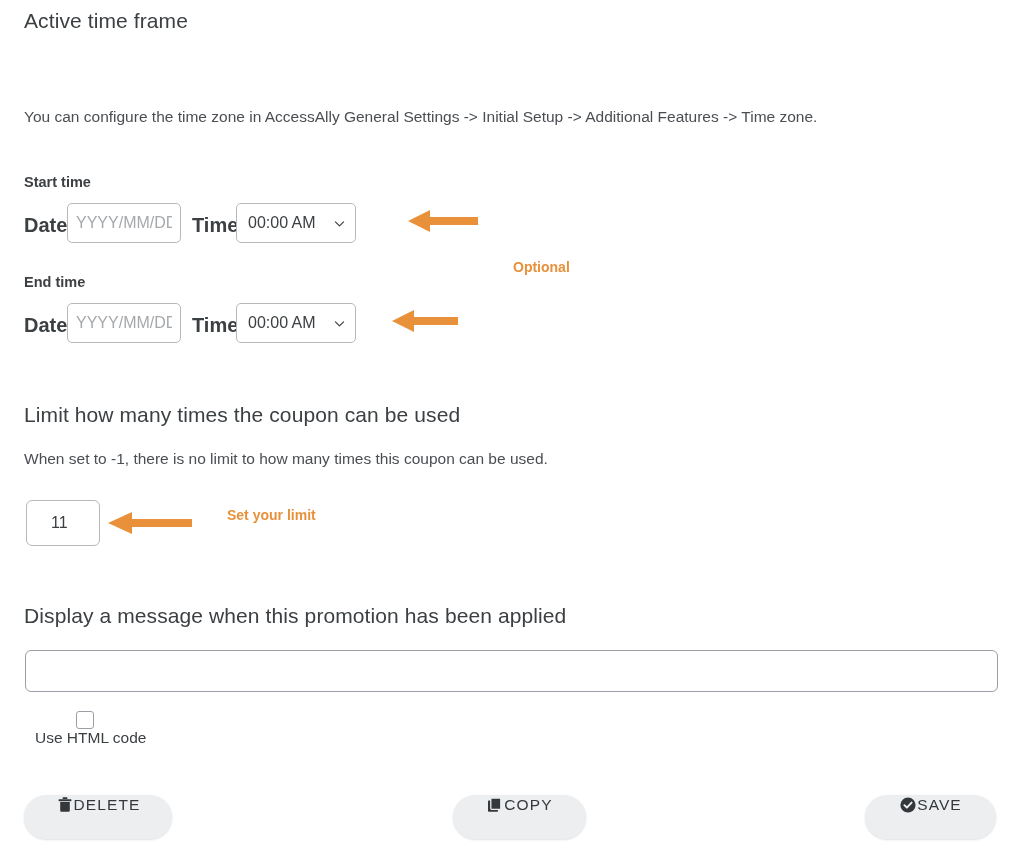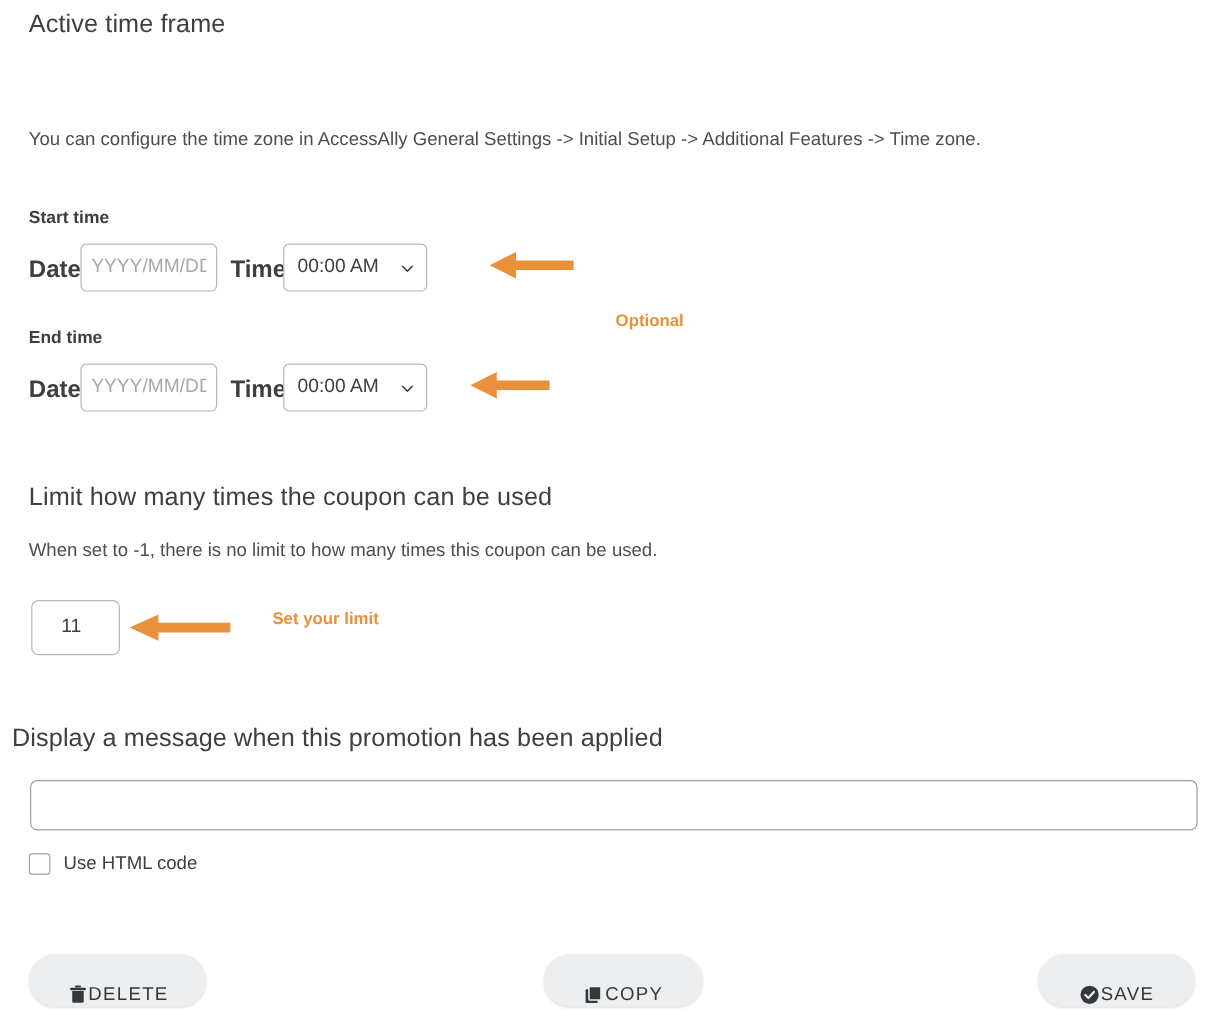--- a/index.html
+++ b/index.html
@@ -124,20 +124,21 @@
     color: #3c4043;
     padding: 0 12px;
     outline: none;
   }
 
   
   .cb-row {
     position: absolute;
     display: flex;
     align-items: center;
+    flex-direction: column;
   }
   .cb-box {
     width: 18px;
     height: 18px;
     box-sizing: border-box;
     border: 1.6px solid #9aa0a6;
     border-radius: 3px;
     background: #fff;
     cursor: pointer;
     flex: 0 0 auto;
@@ -162,21 +163,21 @@
 
   
   .btn {
     position: absolute;
     box-sizing: border-box;
     height: 44px;
     border-radius: 22px;
     background: #eceef0;
     border: none;
     display: flex;
-    align-items: flex-end;
+    align-items: flex-start;
     justify-content: center;
     gap: 0;
     cursor: pointer;
     box-shadow: 0 1px 2px rgba(60,64,67,0.16);
     font-family: "Liberation Sans", sans-serif;
   }
   .btn .btn-label {
     font-size: 15.5px;
     font-weight: 400;
     letter-spacing: 1.1px;
@@ -245,21 +246,21 @@
   <div class="para" style="left:24px; top:450px;">When set to -1, there is no limit to how many times this coupon can be used.</div>
 
   <input class="limit-input" style="left: 26px; top: 500px;" type="text" value="11">
 
   <svg class="arrow" style="left:108px; top:509px;" width="86" height="28" viewBox="0 0 86 28">
     <path d="M0 14 L24 3 L24 10 L84 10 L84 18 L24 18 L24 25 Z" fill="#e8913a"></path>
   </svg>
 
   <div class="annot-text" style="left:227px; top:507px; color:#e8913a;">Set your limit</div>
 
-  <div class="section-title" style="left:10px; top:604px;">Display a message when this promotion has been applied</div>
+  <div class="section-title" style="left:24px; top:604px;">Display a message when this promotion has been applied</div>
 
   <input class="message-input" style="left: 25px; top: 650px; width: 973px;" type="text" placeholder="">
 
   <div class="cb-row" style="left:24px; top:711px;">
     <div class="cb-box"></div>
     <span class="cb-label">Use HTML code</span>
   </div>
 
   <button class="btn" style="left:24px; top:795px; width:148px;">
     <svg class="btn-icon" viewBox="0 0 18 18">

